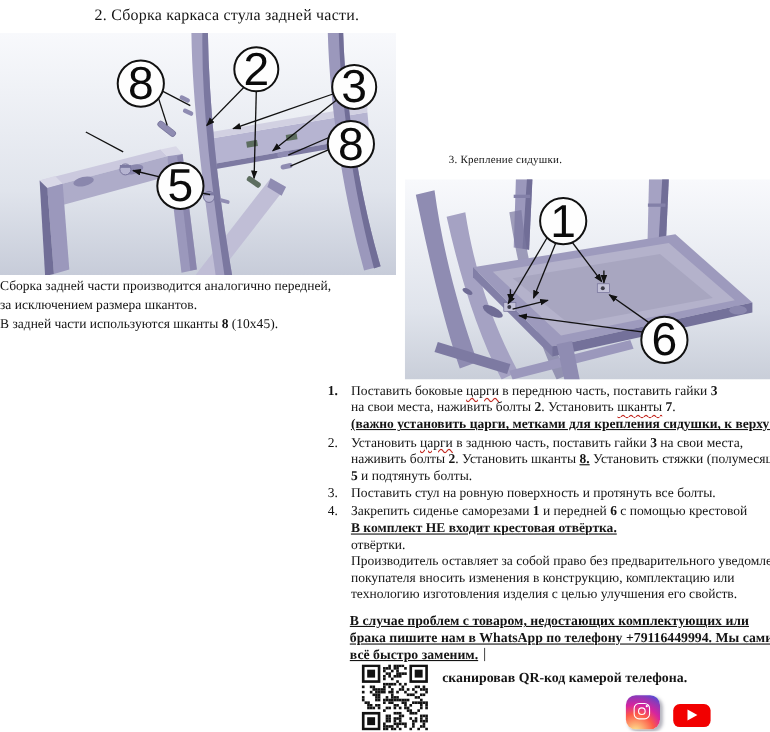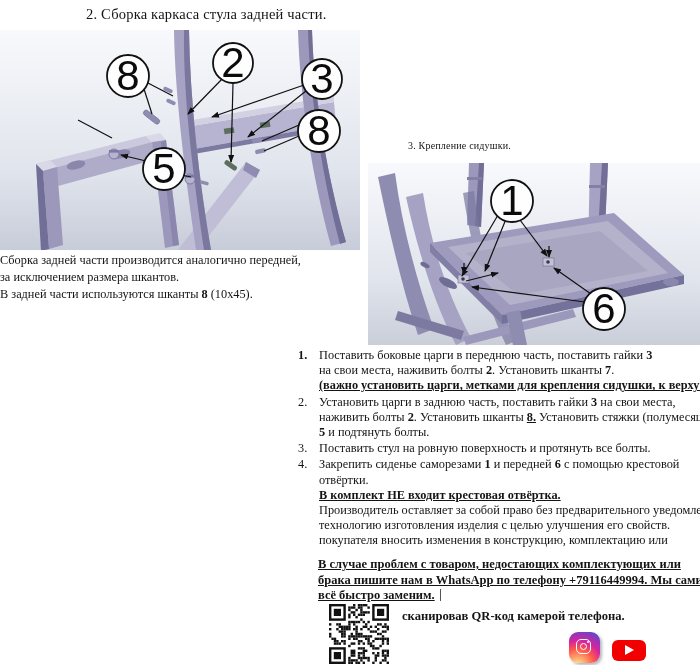--- a/index.html
+++ b/index.html
@@ -1,21 +1,21 @@
 <!DOCTYPE html>
 <html><head>
 <meta charset="utf-8">
 <style>
   html,body{margin:0;padding:0;background:#fff}
   body{width:700px;height:665px;overflow:hidden;font-family:"Liberation Serif","DejaVu Serif",serif;color:#141414;position:relative}
   .page{position:relative;width:676px;height:665px;background:#ffffff}
   .abs{position:absolute}
   .b{font-weight:700}
   .u{text-decoration:underline}
-  .sq{text-decoration-style:wavy;text-decoration-color:#c22a22;text-decoration-thickness:1px;text-underline-offset:2px}
+  .sq{text-decoration:underline;text-decoration-style:wavy;text-decoration-color:#c22a22;text-decoration-thickness:1px;text-underline-offset:2px}
   .line{white-space:nowrap}
   .title2{left:86px;top:6px;font-size:14.5px;letter-spacing:.2px}
   .title3{left:408px;top:140px;font-size:10px;letter-spacing:.2px}
   .caption1{left:0;top:252px;width:302px;text-align:left;font-size:12.3px;line-height:16.8px}
   .callout{left:8px;top:8px;width:102px;background:#fdfdfd;border:1.5px solid #222;padding:4px 5px;font-family:"Liberation Sans","DejaVu Sans",sans-serif;font-size:9.8px;line-height:13px;color:#1c1c1c}
   #d1{left:0;top:30px;width:360px;height:220px}
   #d2{left:368px;top:163px;width:332px;height:182px}
   #instructions{left:295px;top:348px;width:404px;font-size:12.3px;line-height:15.2px}
   .instr-item{position:relative;padding-left:24px;margin-bottom:1px}
   .instr-num{position:absolute;left:3px;top:0}
@@ -221,25 +221,25 @@
         <div class="line"><span>наживить болты </span><span class="b">2</span><span>. Установить шканты </span><span class="b u">8.</span><span> Установить стяжки (полумесяцы)</span></div>
         <div class="line"><span class="b">5</span><span> и подтянуть болты.</span></div>
       </div>
       <div class="instr-item">
         <span class="instr-num">3.</span>
         <div class="line"><span>Поставить стул на ровную поверхность и протянуть все болты.</span></div>
       </div>
       <div class="instr-item">
         <span class="instr-num">4.</span>
         <div class="line"><span> Закрепить сиденье саморезами </span><span class="b">1</span><span> и передней </span><span class="b">6</span><span> с помощью крестовой</span></div>
+        <div class="line"><span class="b u">В комплект НЕ входит крестовая отвёртка.</span></div>
         <div class="line"><span>отвёртки.</span></div>
-        <div class="line"><span class="b u">В комплект НЕ входит крестовая отвёртка.</span></div>
         <div class="line"><span>Производитель оставляет за собой право без предварительного уведомления</span></div>
+        <div class="line"><span>покупателя вносить изменения в конструкцию, комплектацию или</span></div>
         <div class="line"><span>технологию изготовления изделия с целью улучшения его свойств.</span></div>
-        <div class="line"><span>покупателя вносить изменения в конструкцию, комплектацию или</span></div>
       </div>
     </div>
 
   <div class="abs warranty">
       <div class="line"><span class="b u">В случае проблем с товаром, недостающих комплектующих или</span></div>
       <div class="line"><span class="b u">брака пишите нам в WhatsApp по телефону +79116449994. Мы сами</span></div>
       <div class="line"><span class="b u">всё быстро заменим.</span></div>
     </div>
 
   <svg class="abs" id="qr" viewBox="0 0 60 60">

